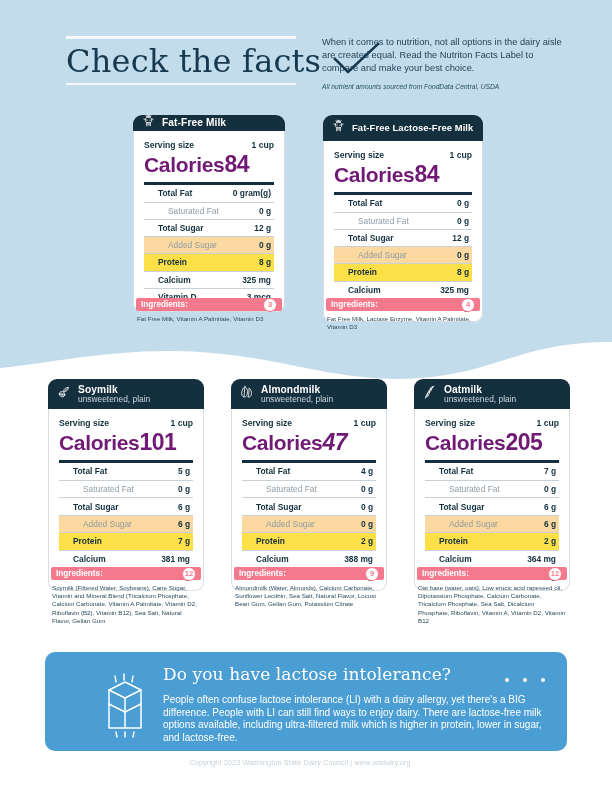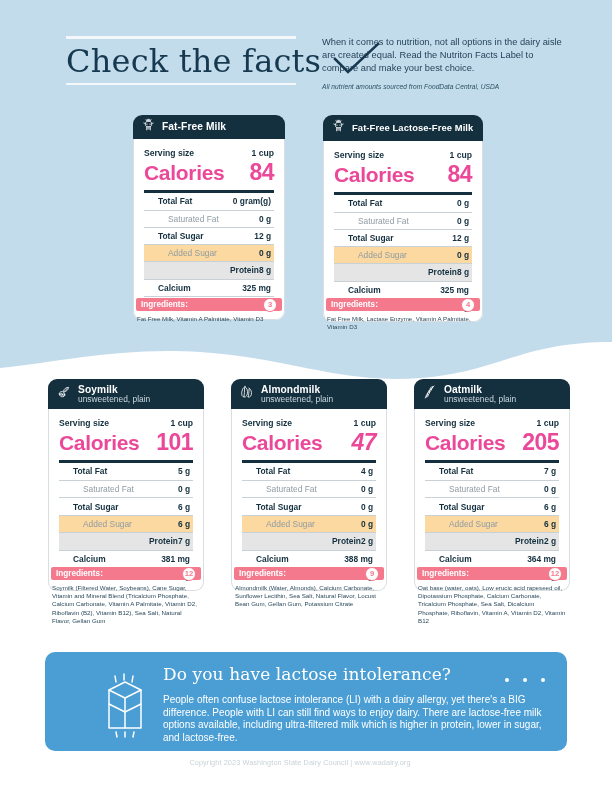--- a/index.html
+++ b/index.html
@@ -53,36 +53,36 @@
   .card-title{color:#ffffff;font-weight:bold;letter-spacing:.1px;}
   .card-sub{color:#cdd9e0;font-weight:400;}
 
   .card-body{
     background:#ffffff;border:1px solid #d8dee2;border-top:none;
     border-radius:0 0 9px 9px;
     box-sizing:border-box;
   }
   .serv-row{display:flex;justify-content:space-between;align-items:baseline;
     color:#14303f;font-weight:bold;}
-  .cal-row{display:flex;justify-content:space-between;align-items:baseline;color:#ec4899;}
+  .cal-row{display:flex;align-items:baseline;color:#701a75;}
   .cal-label{font-weight:bold;letter-spacing:-.3px;}
   .cal-value{font-weight:bold;letter-spacing:-.5px;}
   .thick-rule{background:#14303f;}
 
   .nrow{
     display:flex;justify-content:space-between;align-items:center;
     border-top:1px solid #c9d1d6;box-sizing:border-box;
     color:#14303f;
   }
   .nrow.first{border-top:none;}
   .nrow .lbl{font-weight:bold;}
   .nrow .val{font-weight:bold;}
   .nrow.sub .lbl{font-weight:normal;color:#8f9ba3;}
   .nrow.sub .val{font-weight:bold;}
-  .nrow.hl{background:#e5e5e5;justify-content:flex-end;}
+  .nrow.hl{background:#fde047;}
   .nrow.hl-sugar{background:#fbd9a0;}
   .indent1{padding-left:14px;}
   .indent2{padding-left:24px;}
 
   
   .ing-bar{
     background:#f4798d;color:#ffffff;font-weight:bold;
     display:flex;align-items:center;justify-content:space-between;
     border-radius:2px;box-sizing:border-box;
   }
@@ -137,21 +137,21 @@
       <div class="hdr-rule"></div>
     </div>
     <div class="hdr-right">
       <div class="hdr-para">When it comes to nutrition, not all options in the dairy aisle are created equal. Read the Nutriton Facts Label to compare and make your best choice.</div>
       <div class="hdr-source">All nutrient amounts sourced from FoodData Central, USDA</div>
     </div>
   </div>
 
   <div id="top-cards">
       <div class="card" style="left: 133px; top: 115px; width: 152px;">
-        <div class="card-head" style="height:24px;">
+        <div class="card-head" style="height:16px;">
           <span class="icon"><svg width="15" height="15" viewBox="0 0 24 24">
               <g fill="none" stroke="#ffffff" stroke-width="1.25" stroke-linecap="round" stroke-linejoin="round">
                 <path d="M7 9 C7 6.5 9 5 12 5 C15 5 17 6.5 17 9 L17 11 C17 13 15.5 14 12 14 C8.5 14 7 13 7 11 Z"></path>
                 <path d="M7 9 L4.5 8 M17 9 L19.5 8"></path>
                 <path d="M9.5 9.5 L9.5 10.5 M14.5 9.5 L14.5 10.5"></path>
                 <path d="M9 14 L9 19 M15 14 L15 19 M11 14 L11 18 M13 14 L13 18"></path>
                 <path d="M12 5 L12 2 M9.5 5.5 L8 2.8 M14.5 5.5 L16 2.8 M10.8 4.9 L10 2 M13.2 4.9 L14 2"></path>
               </g>
             </svg></span>
           <span style="line-height:1.12;">

